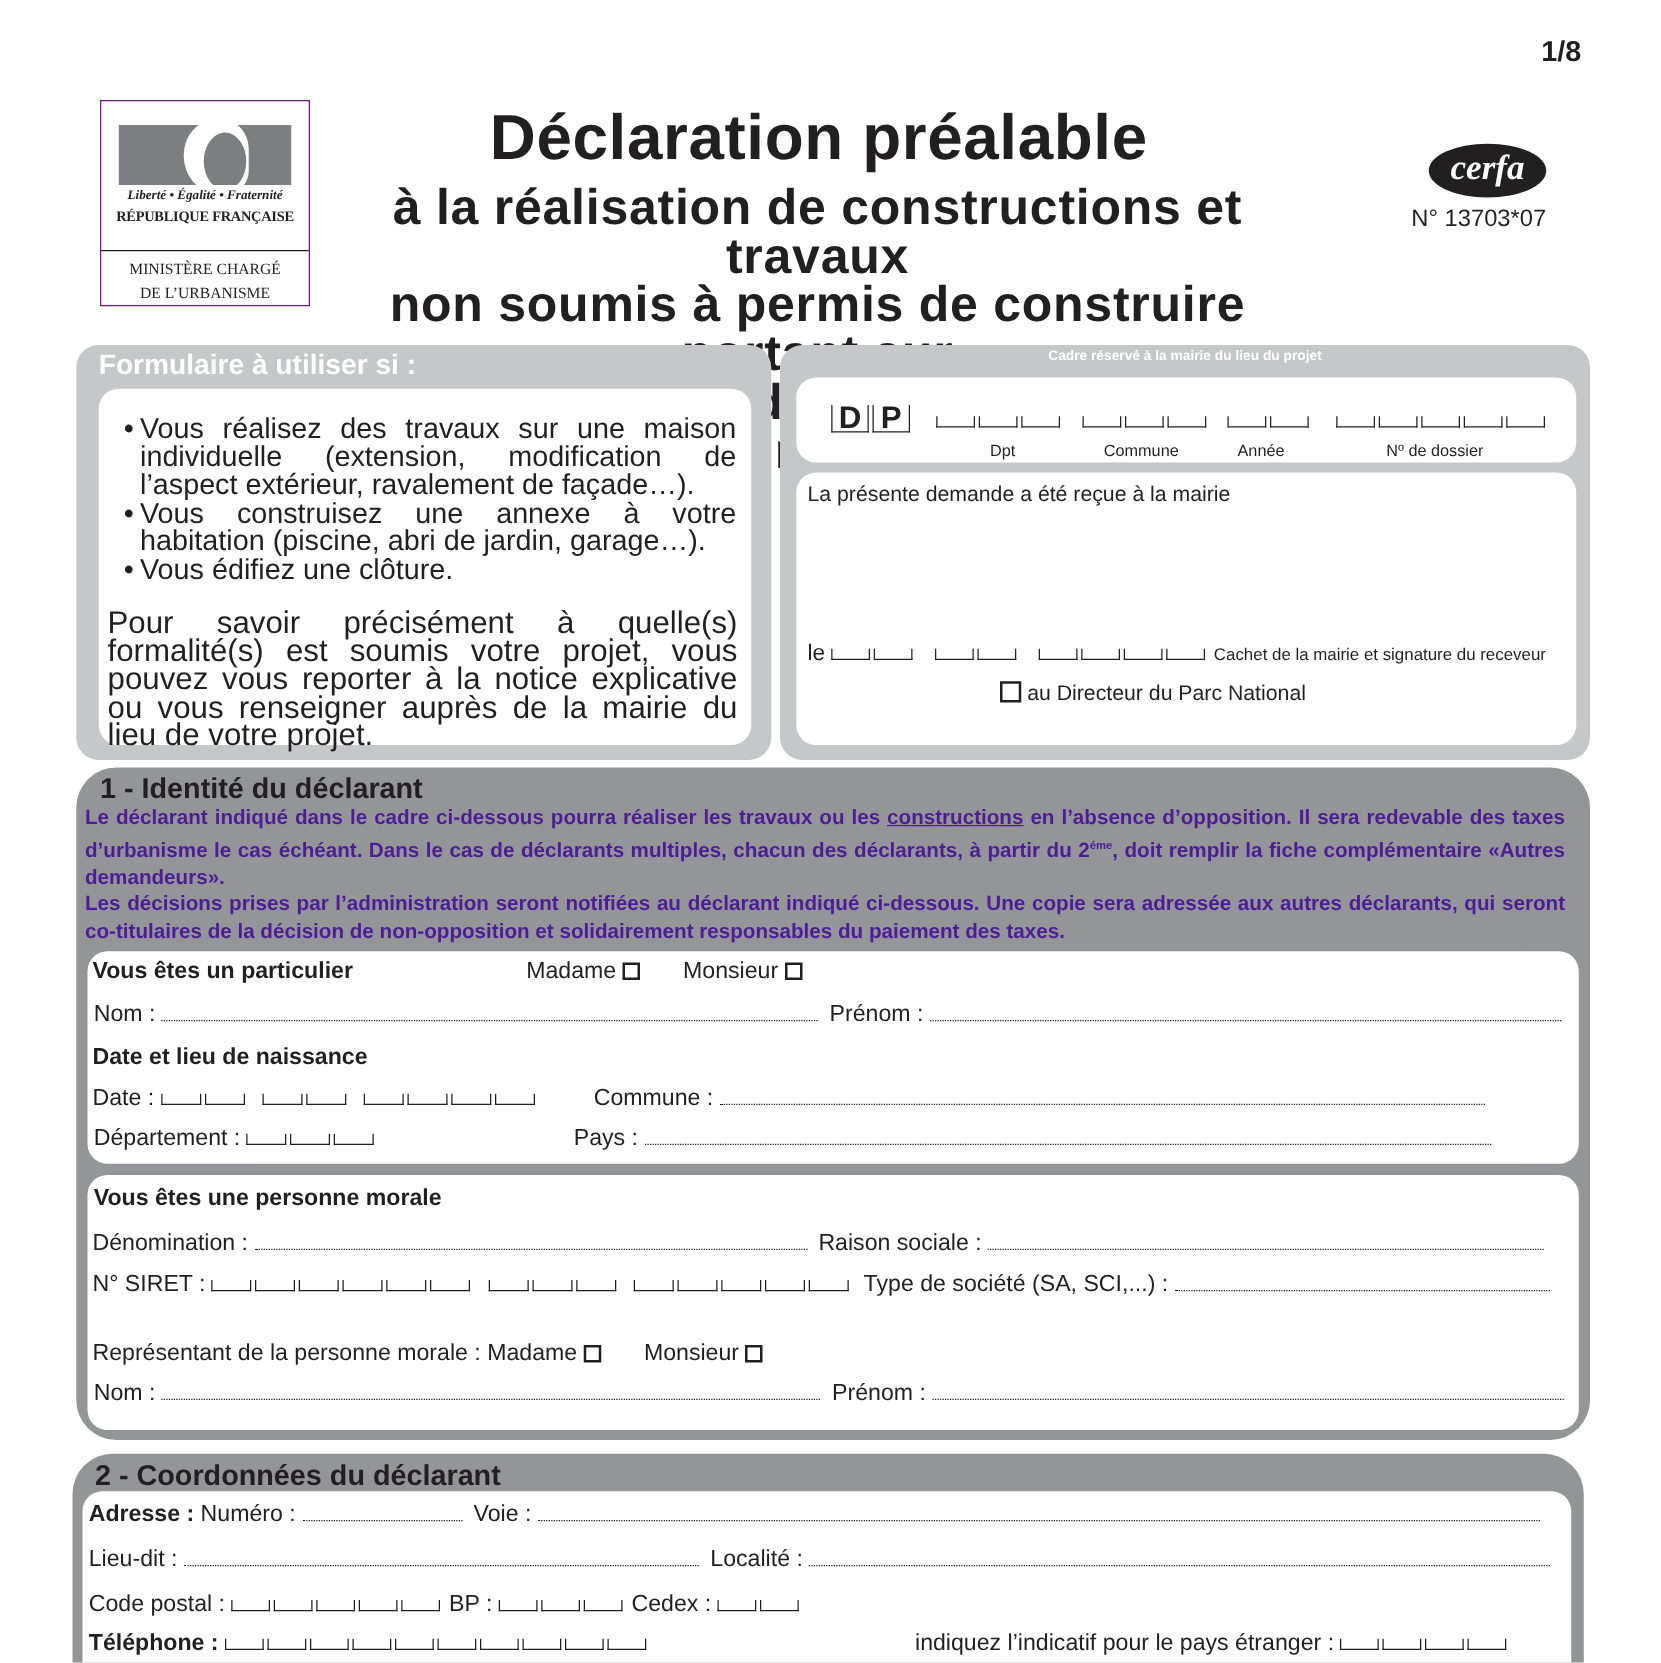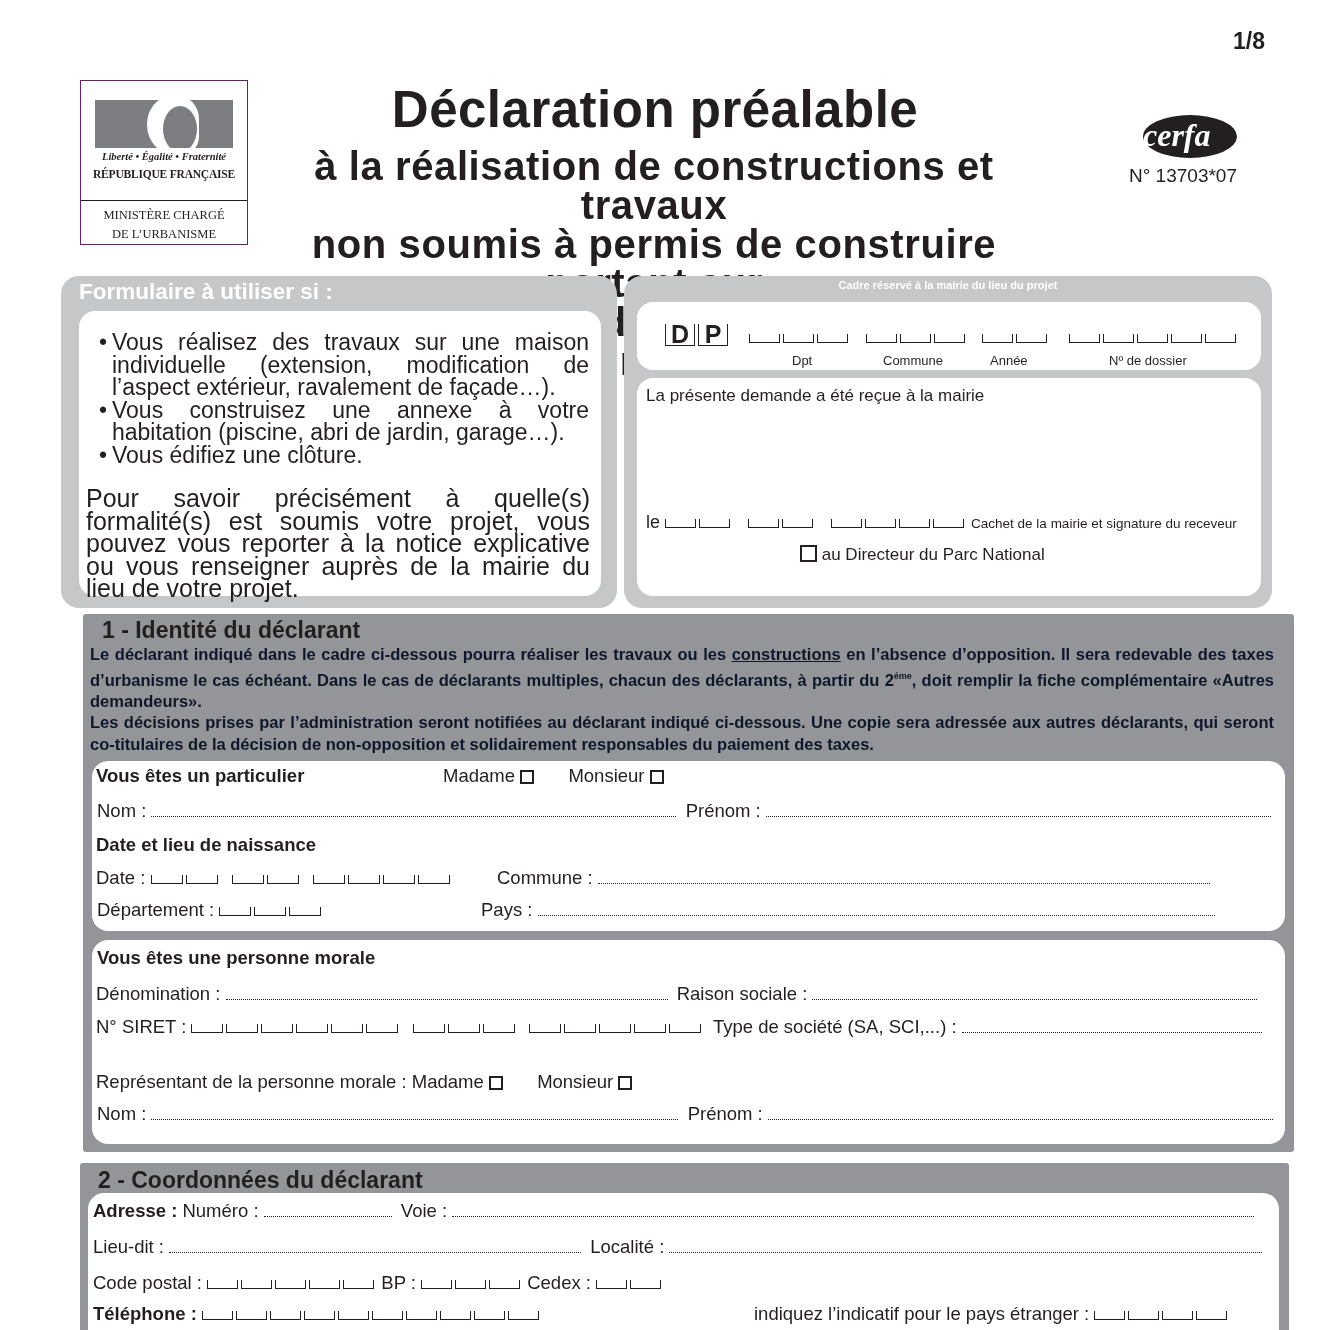--- a/index.html
+++ b/index.html
@@ -15,26 +15,26 @@
   .logo .marianne .face { position: absolute; left: 52px; top: -4px; width: 52px; height: 58px; background: #fff; border-radius: 48% 40% 30% 50%; }
   .logo .marianne .face2 { position: absolute; left: 68px; top: 6px; width: 34px; height: 46px; background: #7d7e81; border-radius: 50%; }
   .logo .motto { position: absolute; left: 0; width: 100%; top: 70px; text-align: center; font-family: "Liberation Serif", serif; font-style: italic; font-size: 10.5px; font-weight: bold; }
   .logo .republic { position: absolute; left: 0; width: 100%; top: 87px; text-align: center; font-family: "Liberation Serif", serif; font-size: 11.5px; font-weight: bold; letter-spacing: -0.2px; }
   .logo .sep { position: absolute; left: 0; width: 100%; top: 119px; border-top: 1px solid #231f20; }
   .logo .ministry { position: absolute; left: 0; width: 100%; top: 125px; text-align: center; font-family: "Liberation Serif", serif; font-size: 12.5px; line-height: 19px; }
 
   .title { left: 260px; width: 790px; top: 80px; text-align: center; font-size: 51px; font-weight: bold; letter-spacing: 0.5px; }
   .subtitle { left: 254px; width: 800px; top: 147px; text-align: center; font-size: 40px; font-weight: bold; line-height: 39px; letter-spacing: 0.6px; }
 
-  .cerfa { left: 1143px; top: 115px; width: 94px; height: 43px; background: #231f20; border-radius: 50%; color: #fff; font-family: "Liberation Serif", serif; font-style: italic; font-weight: bold; font-size: 32px; line-height: 40px; }
+  .cerfa { left: 1143px; top: 115px; width: 94px; height: 43px; background: #231f20; border-radius: 50%; color: #fff; font-family: "Liberation Serif", serif; font-style: italic; font-weight: bold; font-size: 28px; text-align: center; line-height: 40px; }
   .cerfa-num { left: 1122px; top: 165px; width: 122px; text-align: center; font-size: 19px; color: #231f20; }
 
   
   .panel-light { background: #c6c7c9; border-radius: 18px; }
-  .panel-dark { background: #939598; border-radius: 3px; margin-left: 22px; }
+  .panel-dark { background: #939598; border-radius: 32px; }
   .inner { background: #ffffff; border-radius: 16px; position: absolute; }
 
   .form-use { left: 61px; top: 276px; width: 556px; height: 332px; }
   .form-use .head { position: absolute; left: 18px; top: 3px; font-size: 22.5px; font-weight: bold; color: #ffffff; }
   .form-use .inner { left: 18px; top: 35px; width: 522px; height: 285px; }
   .bullets { position: absolute; left: 20px; top: 20px; width: 490px; font-size: 23px; line-height: 22.5px; text-align: justify; }
   .bullets li { list-style: none; padding-left: 13px; position: relative; }
   .bullets li::before { content: "•"; position: absolute; left: 0; }
   .howto { position: absolute; left: 7px; top: 176px; width: 504px; font-size: 25px; line-height: 22.5px; text-align: justify; }
 
@@ -54,21 +54,21 @@
   .recv-text { position: absolute; left: 9px; top: 8px; font-size: 17px; }
   .le-row { position: absolute; left: 9px; top: 134px; font-size: 18px; white-space: nowrap; }
   .le-row .cachet { font-size: 13.5px; }
   .transmis { position: absolute; left: 0; top: 166px; font-size: 17px; line-height: 22px; white-space: nowrap; }
   .chk { display: inline-block; width: 17px; height: 17px; border: 2.5px solid #231f20; vertical-align: -2px; background: #fff; }
   .chk.sm { width: 14px; height: 14px; border-width: 2.5px; }
 
   
   .s1 { left: 61px; top: 614px; width: 1211px; height: 538px; }
   .s1 .head { position: absolute; left: 19px; top: 3px; font-size: 23px; font-weight: bold; color: #231f20; }
-  .s1 .intro { position: absolute; left: 7px; top: 30px; width: 1184px; font-size: 16.5px; font-weight: bold; line-height: 21.5px; color: #0f172a; text-align: justify; }
+  .s1 .intro { position: absolute; left: 7px; top: 30px; width: 1184px; font-size: 16.5px; font-weight: bold; line-height: 21.5px; color: #4c1d95; text-align: justify; }
   .s1 .intro u { text-decoration: underline; }
   .s1 .intro sup { font-size: 9px; }
   .s1 .part { left: 9px; top: 147px; width: 1193px; height: 170px; }
   .s1 .morale { left: 9px; top: 326px; width: 1193px; height: 204px; }
 
   .row { position: absolute; white-space: nowrap; font-size: 18.5px; }
   .lbl-b { font-weight: bold; }
   .dots { display: inline-block; border-bottom: 1px dotted #231f20; height: 1px; vertical-align: baseline; }
 
   

